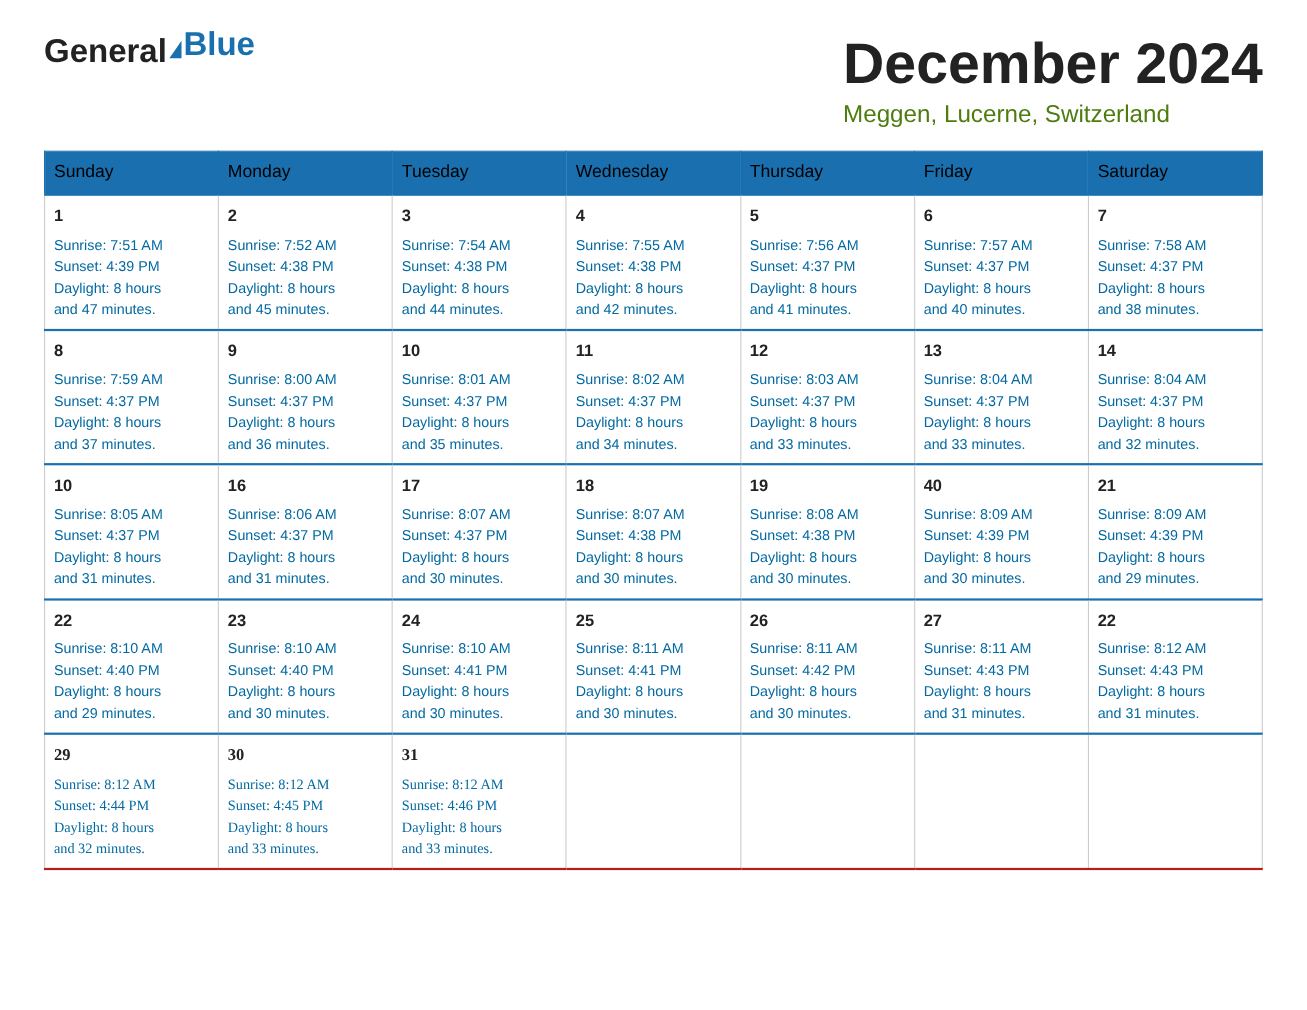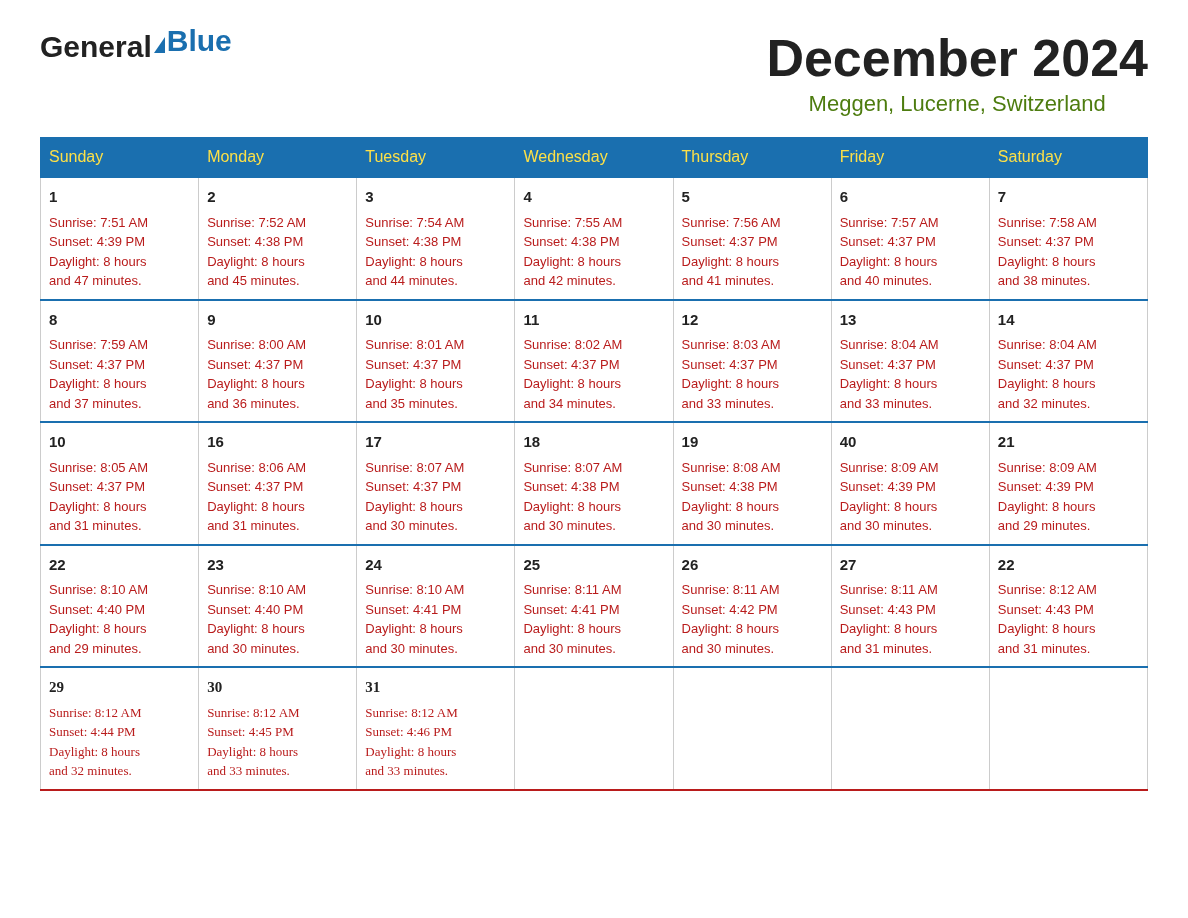--- a/index.html
+++ b/index.html
@@ -14,41 +14,41 @@
       justify-content: space-between;
       align-items: flex-start;
       margin-bottom: 20px;
     }
     .logo {
       display: flex;
       flex-direction: row;
       align-items: flex-start;
     }
     .title-section {
-      text-align: center;
+      text-align: left;
     }
     .month-title {
       font-size: 52px;
       font-weight: bold;
       color: #222;
       line-height: 1.1;
     }
     .location-title {
       font-size: 22px;
       color: #4d7c0f;
       margin-top: 4px;
     }
     .calendar-table {
       width: 100%;
       border-collapse: collapse;
       table-layout: fixed;
     }
     .calendar-table th {
       background-color: #1a6faf;
-      color: #fde047;
+      color: #000000;
       padding: 10px 8px;
       font-size: 16px;
       font-weight: normal;
       text-align: left;
       border: 1px solid #1a6faf;
       margin-top: 24px;
     }
     .calendar-table td {
       vertical-align: top;
       padding: 8px;
@@ -62,21 +62,21 @@
       background: #fff;
       border-top: 2px solid #1a6faf;
     }
     .day-number {
       font-size: 15px;
       font-weight: bold;
       display: block;
       margin-bottom: 4px;
     }
     .day-info {
-      color: #b91c1c;
+      color: #0369a1;
       font-size: 13px;
     }
     .last-row td {
       border-bottom: 2px solid #b91c1c;
       font-family: Liberation Serif, serif;
     }
   </style>
 </head>
 <body>
 

